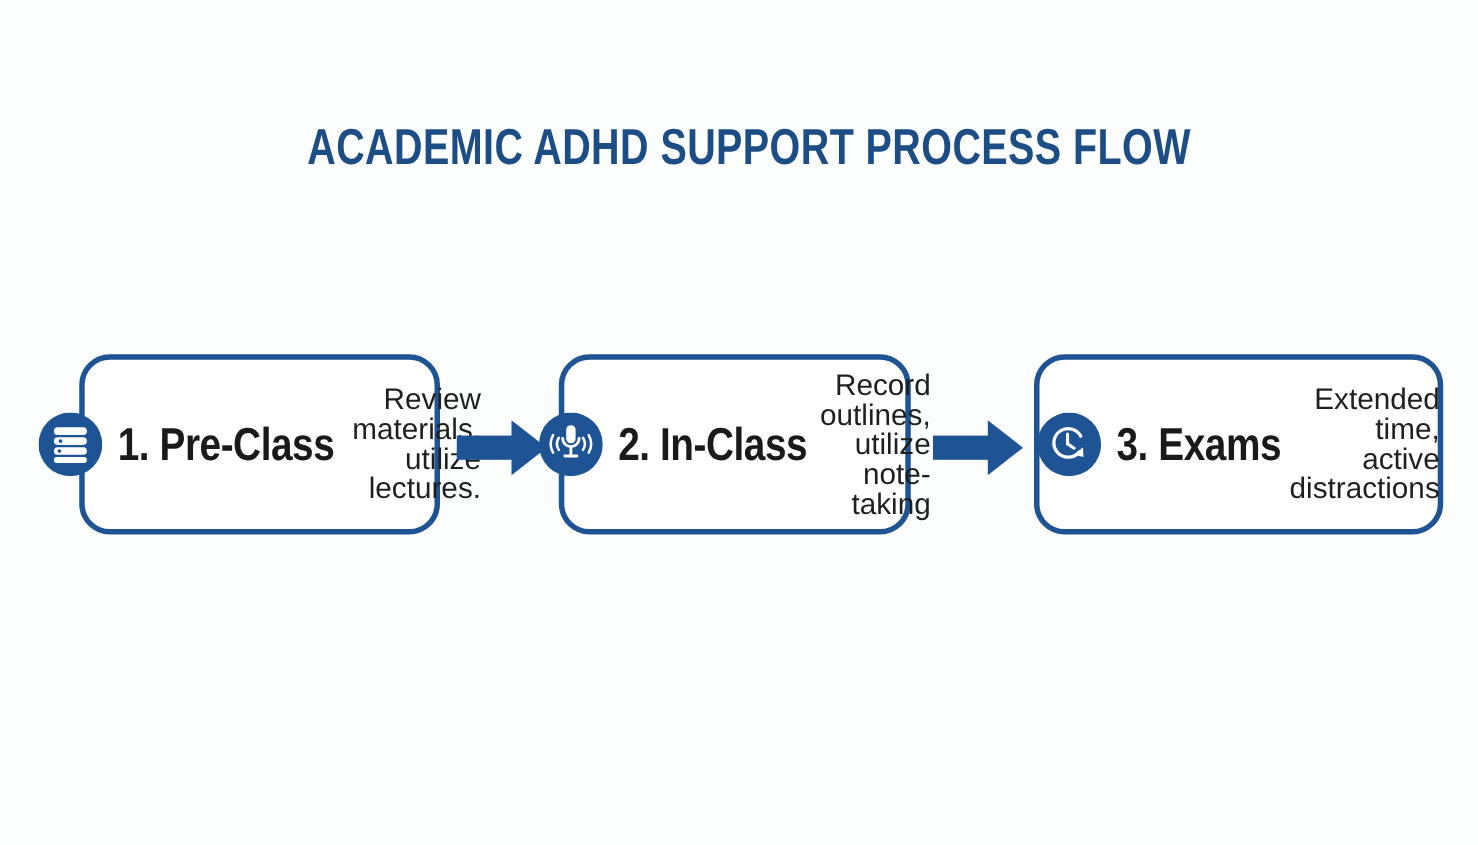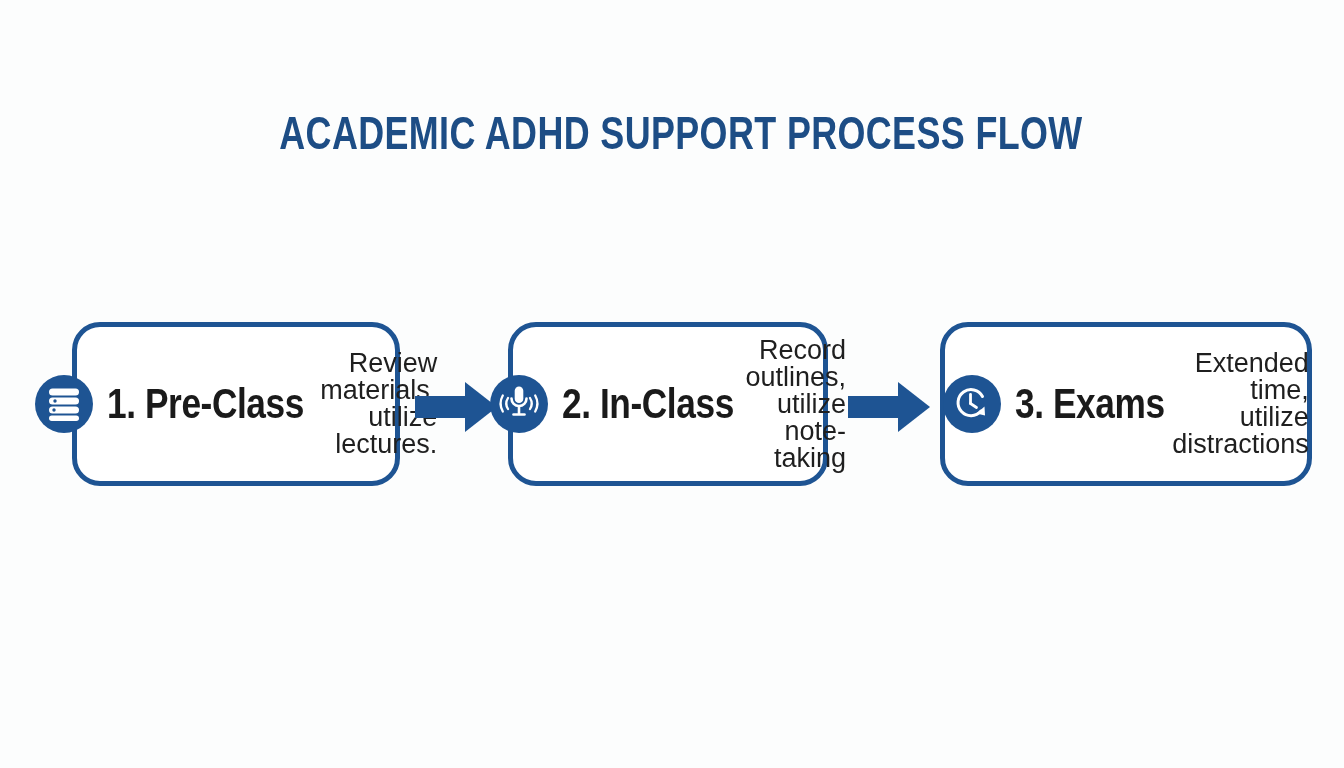--- a/index.html
+++ b/index.html
@@ -162,17 +162,17 @@
           <path d="M39.5,21.5 A13,13 0 1 0 38,36" stroke="#ffffff" stroke-width="3" fill="none" stroke-linecap="round"></path>
           <polygon points="41.5,31.5 42,40.5 33.5,38.5" fill="#ffffff"></polygon>
           <line x1="27.5" y1="19.5" x2="27.5" y2="28.5" stroke="#ffffff" stroke-width="2.8" stroke-linecap="round"></line>
           <line x1="27.5" y1="28.5" x2="33.5" y2="32.5" stroke="#ffffff" stroke-width="2.8" stroke-linecap="round"></line>
         </svg>
       </span>
       <span class="step-label">3. Exams</span>
     </div>
     <div class="step-desc">
       <div>Extended time,</div>
-      <div>utilize distractions</div>
+      <div>active distractions</div>
     </div>
   </div>
 
 </div>
 
 </body></html>

